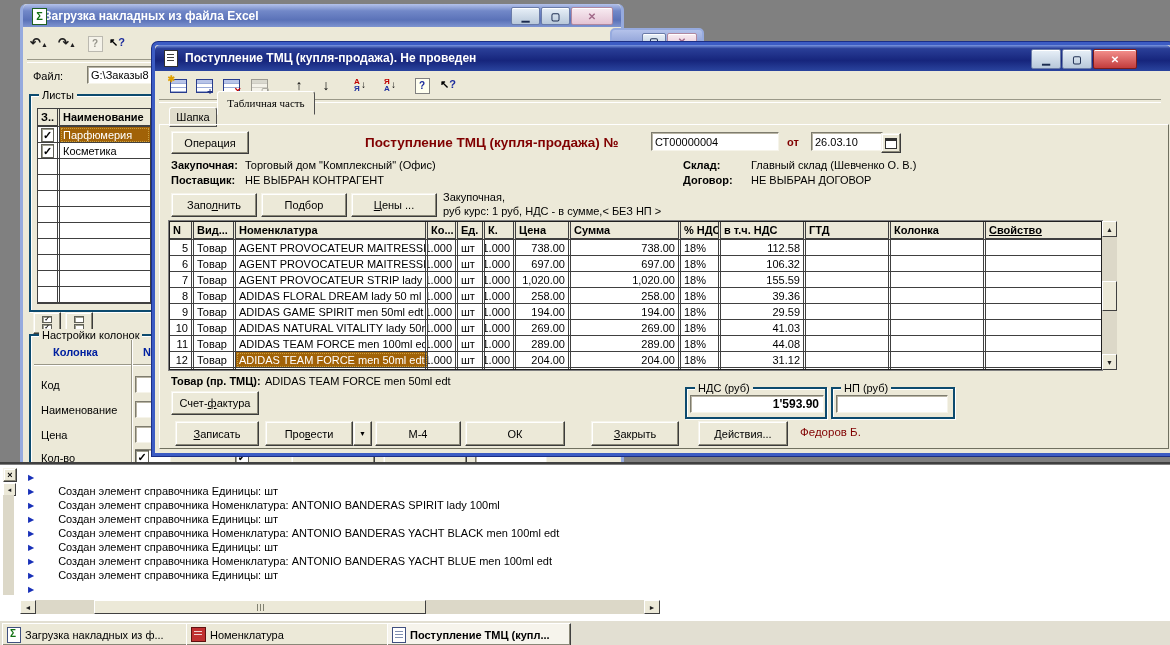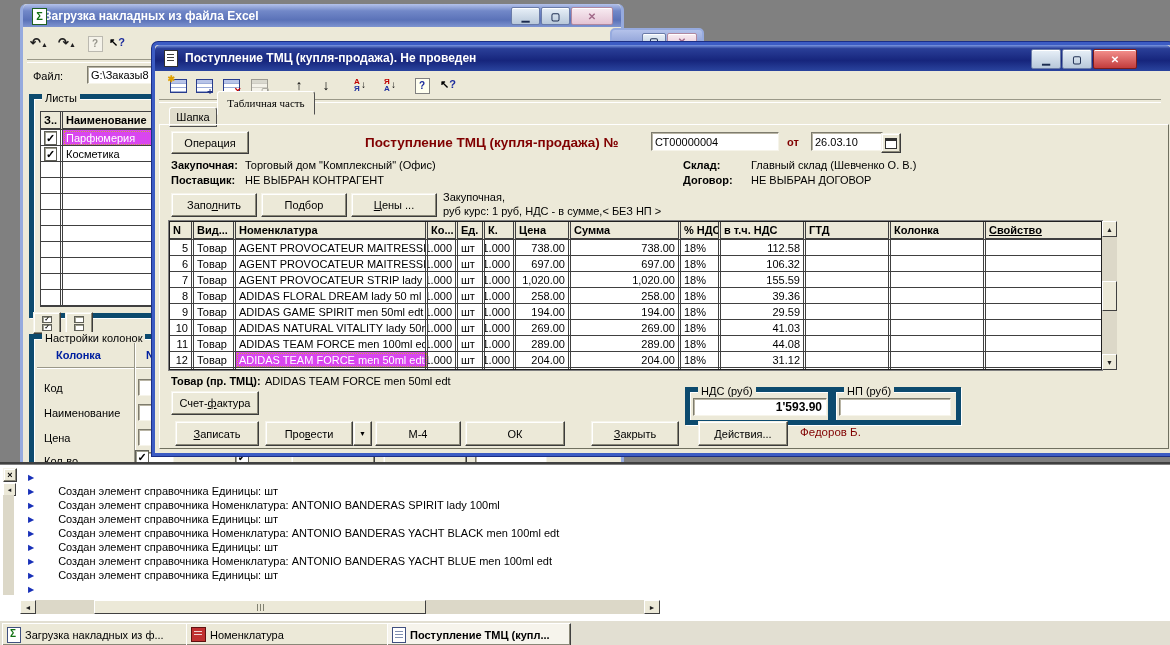--- a/index.html
+++ b/index.html
@@ -15,21 +15,21 @@
   .ctrlbtn{position:absolute;border:1px solid #6a7ba8;border-radius:2px;display:flex;align-items:center;justify-content:center;
     font-size:10px;font-weight:bold;box-shadow:inset 0 1px 0 #fff;cursor:default;}
   .ctrl-sil{background:linear-gradient(180deg,#e8f0f8,#b8c8da);color:#1c2c50;}
   .ctrl-pink{background:linear-gradient(180deg,#f8ecf2,#e4c4d4);color:#a06888;border-color:#b088a0;}
   .ctrl-red{background:linear-gradient(180deg,#f4928e,#c23c3c);color:#fff;border-color:#7c1c1c;}
   .btn3d{background:#ece9d8;border:1px solid;border-color:#f6f4ea #3c3c3c #3c3c3c #f6f4ea;
     box-shadow:inset -1px -1px 0 #8a8878,inset 1px 1px 0 #fff;
     display:flex;align-items:center;justify-content:center;font-size:11px;cursor:default;}
   .sunken{background:#fff;border:1px solid;border-color:#7e7c6e #f6f4ea #f6f4ea #7e7c6e;box-shadow:inset 1px 1px 0 #b8b4a4;}
   input.sunken{font-family:"Liberation Sans",sans-serif;font-size:11px;padding:1px 3px;outline:none;}
-  .groupbox{position:absolute;border:5px solid #0c4a6e;box-shadow:inset 1px 1px 0 #fff,1px 1px 0 #fff;}
+  .groupbox{position:absolute;border:2px solid #0c4a6e;box-shadow:inset 1px 1px 0 #fff,1px 1px 0 #fff;}
   .glegend{position:absolute;top:-7px;left:8px;background:#ece9d8;padding:0 3px;font-size:11px;}
   .maroon{color:#800000;}
   .bold{font-weight:bold;}
   
   .ticon{position:absolute;width:20px;height:19px;display:flex;align-items:center;justify-content:center;cursor:default;}
   .gridic{position:relative;width:15px;height:12px;background:#fff;border:1px solid #283c8c;
     background-image:linear-gradient(180deg,#b8c4e8 0 3px,transparent 3px),
       repeating-linear-gradient(180deg,transparent 0 3px,#9cacd8 3px 4px);}
   .gridic .ov{position:absolute;font-size:9px;font-weight:bold;line-height:9px;}
   .dis{opacity:.45;filter:grayscale(1);}
@@ -40,21 +40,21 @@
   
   .tab{position:absolute;border:1px solid;border-color:#fff #505050 #ece9d8 #fff;background:#ece9d8;
     display:flex;align-items:center;justify-content:center;font-size:11px;border-radius:3px 3px 0 0;}
   .tab-off{background:#e0ddcc;border-bottom:1px solid #505050;}
   
   .dgrid{display:grid;grid-template-columns:24px 42px 192px 30px 27px 31px 55px 110px 40px 85px 85px 95px auto;}
   .c{border-right:3px double #404040;border-bottom:1px solid #404040;padding:0 3px;overflow:hidden;
     white-space:nowrap;display:flex;align-items:center;height:15px;background:#fff;}
   .hc{height:16px;background:#ece9d8;font-weight:bold;border-bottom:2px solid #404040;}
   .num{justify-content:flex-end;}
-  .sel{background:#d946ef;color:#fff;outline:1px dotted #c8a040;outline-offset:-2px;}
+  .sel{background:#a16207;color:#fff;outline:1px dotted #c8a040;outline-offset:-2px;}
   
   .sb{background:#dcd8c8;}
   .sbtn{background:#ece9d8;border:1px solid;border-color:#fff #404040 #404040 #fff;display:flex;align-items:center;justify-content:center;
     font-size:7px;color:#202020;}
   .thumb{background:#ece9d8;border:1px solid;border-color:#fff #404040 #404040 #fff;}
   
   .cb{width:12px;height:12px;background:#fff;border:1px solid #606058;box-shadow:inset 1px 1px 0 #a0a090;
     display:flex;align-items:center;justify-content:center;font-size:11px;font-weight:bold;line-height:10px;}
   
   .logline{position:absolute;height:14px;display:flex;align-items:center;font-size:11px;white-space:nowrap;}

